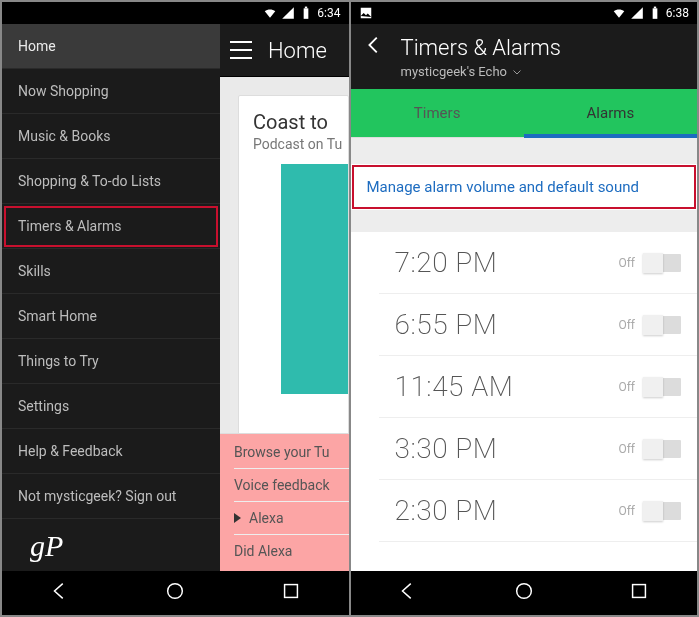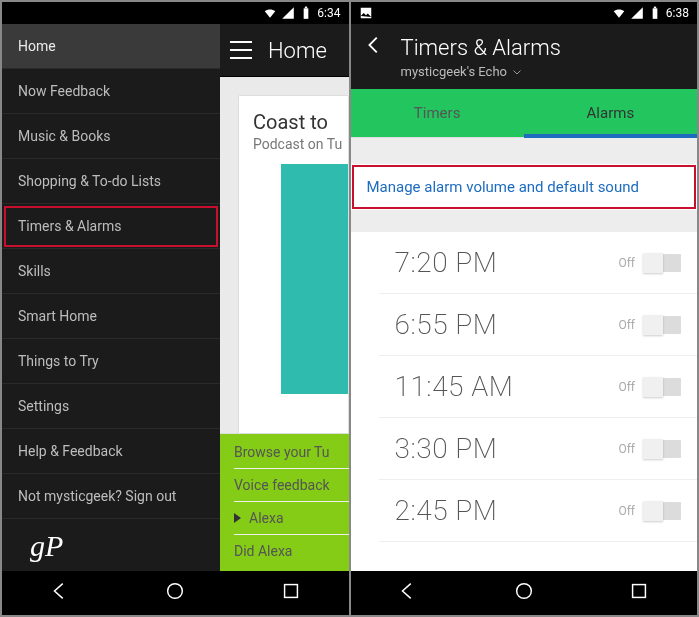--- a/index.html
+++ b/index.html
@@ -117,21 +117,21 @@
       border-radius: 2px;
       padding: 14px 0 0 14px;
       height: 355px;
       position: relative;
       overflow: hidden;
     }
     .card-title { font-size: 20px; color: #333; font-weight: 400; margin-bottom: 2px; }
     .card-sub { font-size: 14px; color: #777; margin-bottom: 12px; }
     .teal-block { background: #2fbbad; height: 230px; margin-left: 28px; }
     .peek-footer {
-      background: #84cc16;
+      background: #fca5a5;
       border-top: 1px solid #ddd;
       padding: 10px 0 4px 14px;
       font-size: 14px;
       color: #555;
     }
     .peek-footer .row { padding: 8px 0; border-bottom: 1px solid #eee; display: flex; align-items: center; gap: 8px; }
     .peek-footer .play-tri { width: 0; height: 0; border-left: 7px solid #333; border-top: 5px solid transparent; border-bottom: 5px solid transparent; }
     .gp-logo {
       position: absolute;
       bottom: 52px;
@@ -260,21 +260,21 @@
             <rect x="8" y="4" width="8" height="18"></rect>
             <rect x="10" y="1" width="4" height="3"></rect>
           </svg>
         </span>
       <span>6:34</span>
     </div>
 
     <div class="left-content">
       <div class="sidebar">
         <div class="sidebar-item active"><span>Home</span></div>
-        <div class="sidebar-item"><span>Now Feedback</span></div>
+        <div class="sidebar-item"><span>Now Shopping</span></div>
         <div class="sidebar-item"><span>Music &amp; Books</span></div>
         <div class="sidebar-item"><span>Shopping &amp; To-do Lists</span></div>
         <div class="sidebar-item highlighted"><span>Timers &amp; Alarms</span></div>
         <div class="sidebar-item"><span>Skills</span></div>
         <div class="sidebar-item"><span>Smart Home</span></div>
         <div class="sidebar-item"><span>Things to Try</span></div>
         <div class="sidebar-item"><span>Settings</span></div>
         <div class="sidebar-item"><span>Help &amp; Feedback</span></div>
         <div class="sidebar-item"><span>Not mysticgeek? Sign out</span></div>
       </div>
@@ -397,21 +397,21 @@
           <span class="alarm-time">11:45 AM</span>
           <span class="alarm-state">Off</span>
           <div class="toggle"></div>
         </div>
         <div class="alarm-row">
           <span class="alarm-time">3:30 PM</span>
           <span class="alarm-state">Off</span>
           <div class="toggle"></div>
         </div>
         <div class="alarm-row">
-          <span class="alarm-time">2:45 PM</span>
+          <span class="alarm-time">2:30 PM</span>
           <span class="alarm-state">Off</span>
           <div class="toggle"></div>
         </div>
       </div>
     </div>
 
     <div class="navbar">
       <span><svg viewBox="0 0 24 24">
             <path d="M15 4 L6 12 L15 20"></path>
           </svg></span>

